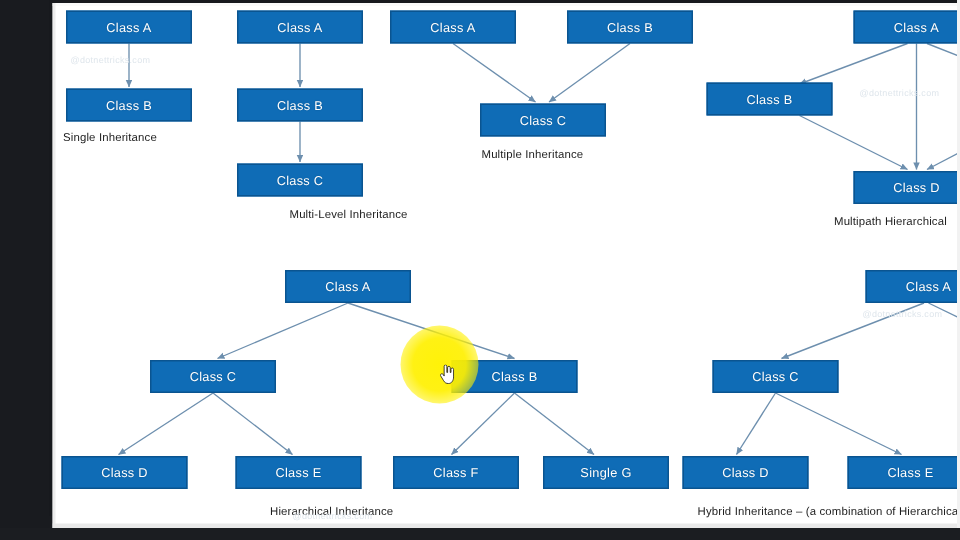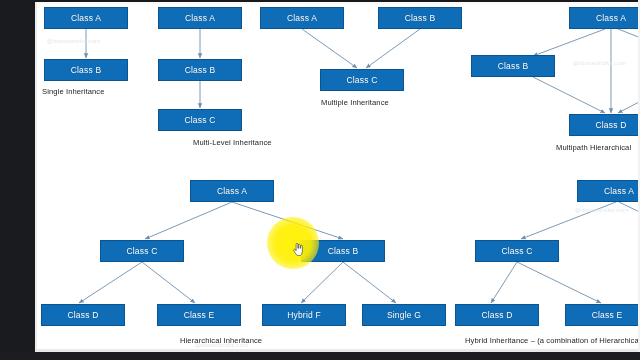--- a/index.html
+++ b/index.html
@@ -134,21 +134,21 @@
         <div class="box" style="left: 343px; top: 5px; width: 84px; height: 22px; background: rgb(15, 108, 182); border-color: rgb(10, 84, 144); color: rgb(255, 255, 255);">Class B</div>
         <div class="box" style="left: 285px; top: 67px; width: 84px; height: 22px; background: rgb(15, 108, 182); border-color: rgb(10, 84, 144); color: rgb(255, 255, 255);">Class C</div>
         <div class="box" style="left: 534px; top: 5px; width: 84px; height: 22px; background: rgb(15, 108, 182); border-color: rgb(10, 84, 144); color: rgb(255, 255, 255);">Class A</div>
         <div class="box" style="left: 436px; top: 53px; width: 84px; height: 22px; background: rgb(15, 108, 182); border-color: rgb(10, 84, 144); color: rgb(255, 255, 255);">Class B</div>
         <div class="box" style="left: 534px; top: 112px; width: 84px; height: 22px; background: rgb(15, 108, 182); border-color: rgb(10, 84, 144); color: rgb(255, 255, 255);">Class D</div>
         <div class="box" style="left: 155px; top: 178px; width: 84px; height: 22px; background: rgb(15, 108, 182); border-color: rgb(10, 84, 144); color: rgb(255, 255, 255);">Class A</div>
         <div class="box" style="left: 65px; top: 238px; width: 84px; height: 22px; background: rgb(15, 108, 182); border-color: rgb(10, 84, 144); color: rgb(255, 255, 255);">Class C</div>
         <div class="box" style="left: 266px; top: 238px; width: 84px; height: 22px; background: rgb(15, 108, 182); border-color: rgb(10, 84, 144); color: rgb(255, 255, 255);">Class B</div>
         <div class="box" style="left: 6px; top: 302px; width: 84px; height: 22px; background: rgb(15, 108, 182); border-color: rgb(10, 84, 144); color: rgb(255, 255, 255);">Class D</div>
         <div class="box" style="left: 122px; top: 302px; width: 84px; height: 22px; background: rgb(15, 108, 182); border-color: rgb(10, 84, 144); color: rgb(255, 255, 255);">Class E</div>
-        <div class="box" style="left: 227px; top: 302px; width: 84px; height: 22px; background: rgb(15, 108, 182); border-color: rgb(10, 84, 144); color: rgb(255, 255, 255);">Hybrid F</div>
+        <div class="box" style="left: 227px; top: 302px; width: 84px; height: 22px; background: rgb(15, 108, 182); border-color: rgb(10, 84, 144); color: rgb(255, 255, 255);">Class F</div>
         <div class="box" style="left: 327px; top: 302px; width: 84px; height: 22px; background: rgb(15, 108, 182); border-color: rgb(10, 84, 144); color: rgb(255, 255, 255);">Single G</div>
         <div class="box" style="left: 542px; top: 178px; width: 84px; height: 22px; background: rgb(15, 108, 182); border-color: rgb(10, 84, 144); color: rgb(255, 255, 255);">Class A</div>
         <div class="box" style="left: 440px; top: 238px; width: 84px; height: 22px; background: rgb(15, 108, 182); border-color: rgb(10, 84, 144); color: rgb(255, 255, 255);">Class C</div>
         <div class="box" style="left: 420px; top: 302px; width: 84px; height: 22px; background: rgb(15, 108, 182); border-color: rgb(10, 84, 144); color: rgb(255, 255, 255);">Class D</div>
         <div class="box" style="left: 530px; top: 302px; width: 84px; height: 22px; background: rgb(15, 108, 182); border-color: rgb(10, 84, 144); color: rgb(255, 255, 255);">Class E</div>
       </div>
     <div id="captions">
         <div class="caption" style="left: 7px; top: 85px; color: rgb(29, 29, 29);">Single Inheritance</div>
         <div class="caption" style="left: 110px; top: 136px; color: rgb(29, 29, 29); margin-left: 48px;">Multi-Level Inheritance</div>
         <div class="caption" style="left: 286px; top: 96px; color: rgb(29, 29, 29);">Multiple Inheritance</div>

